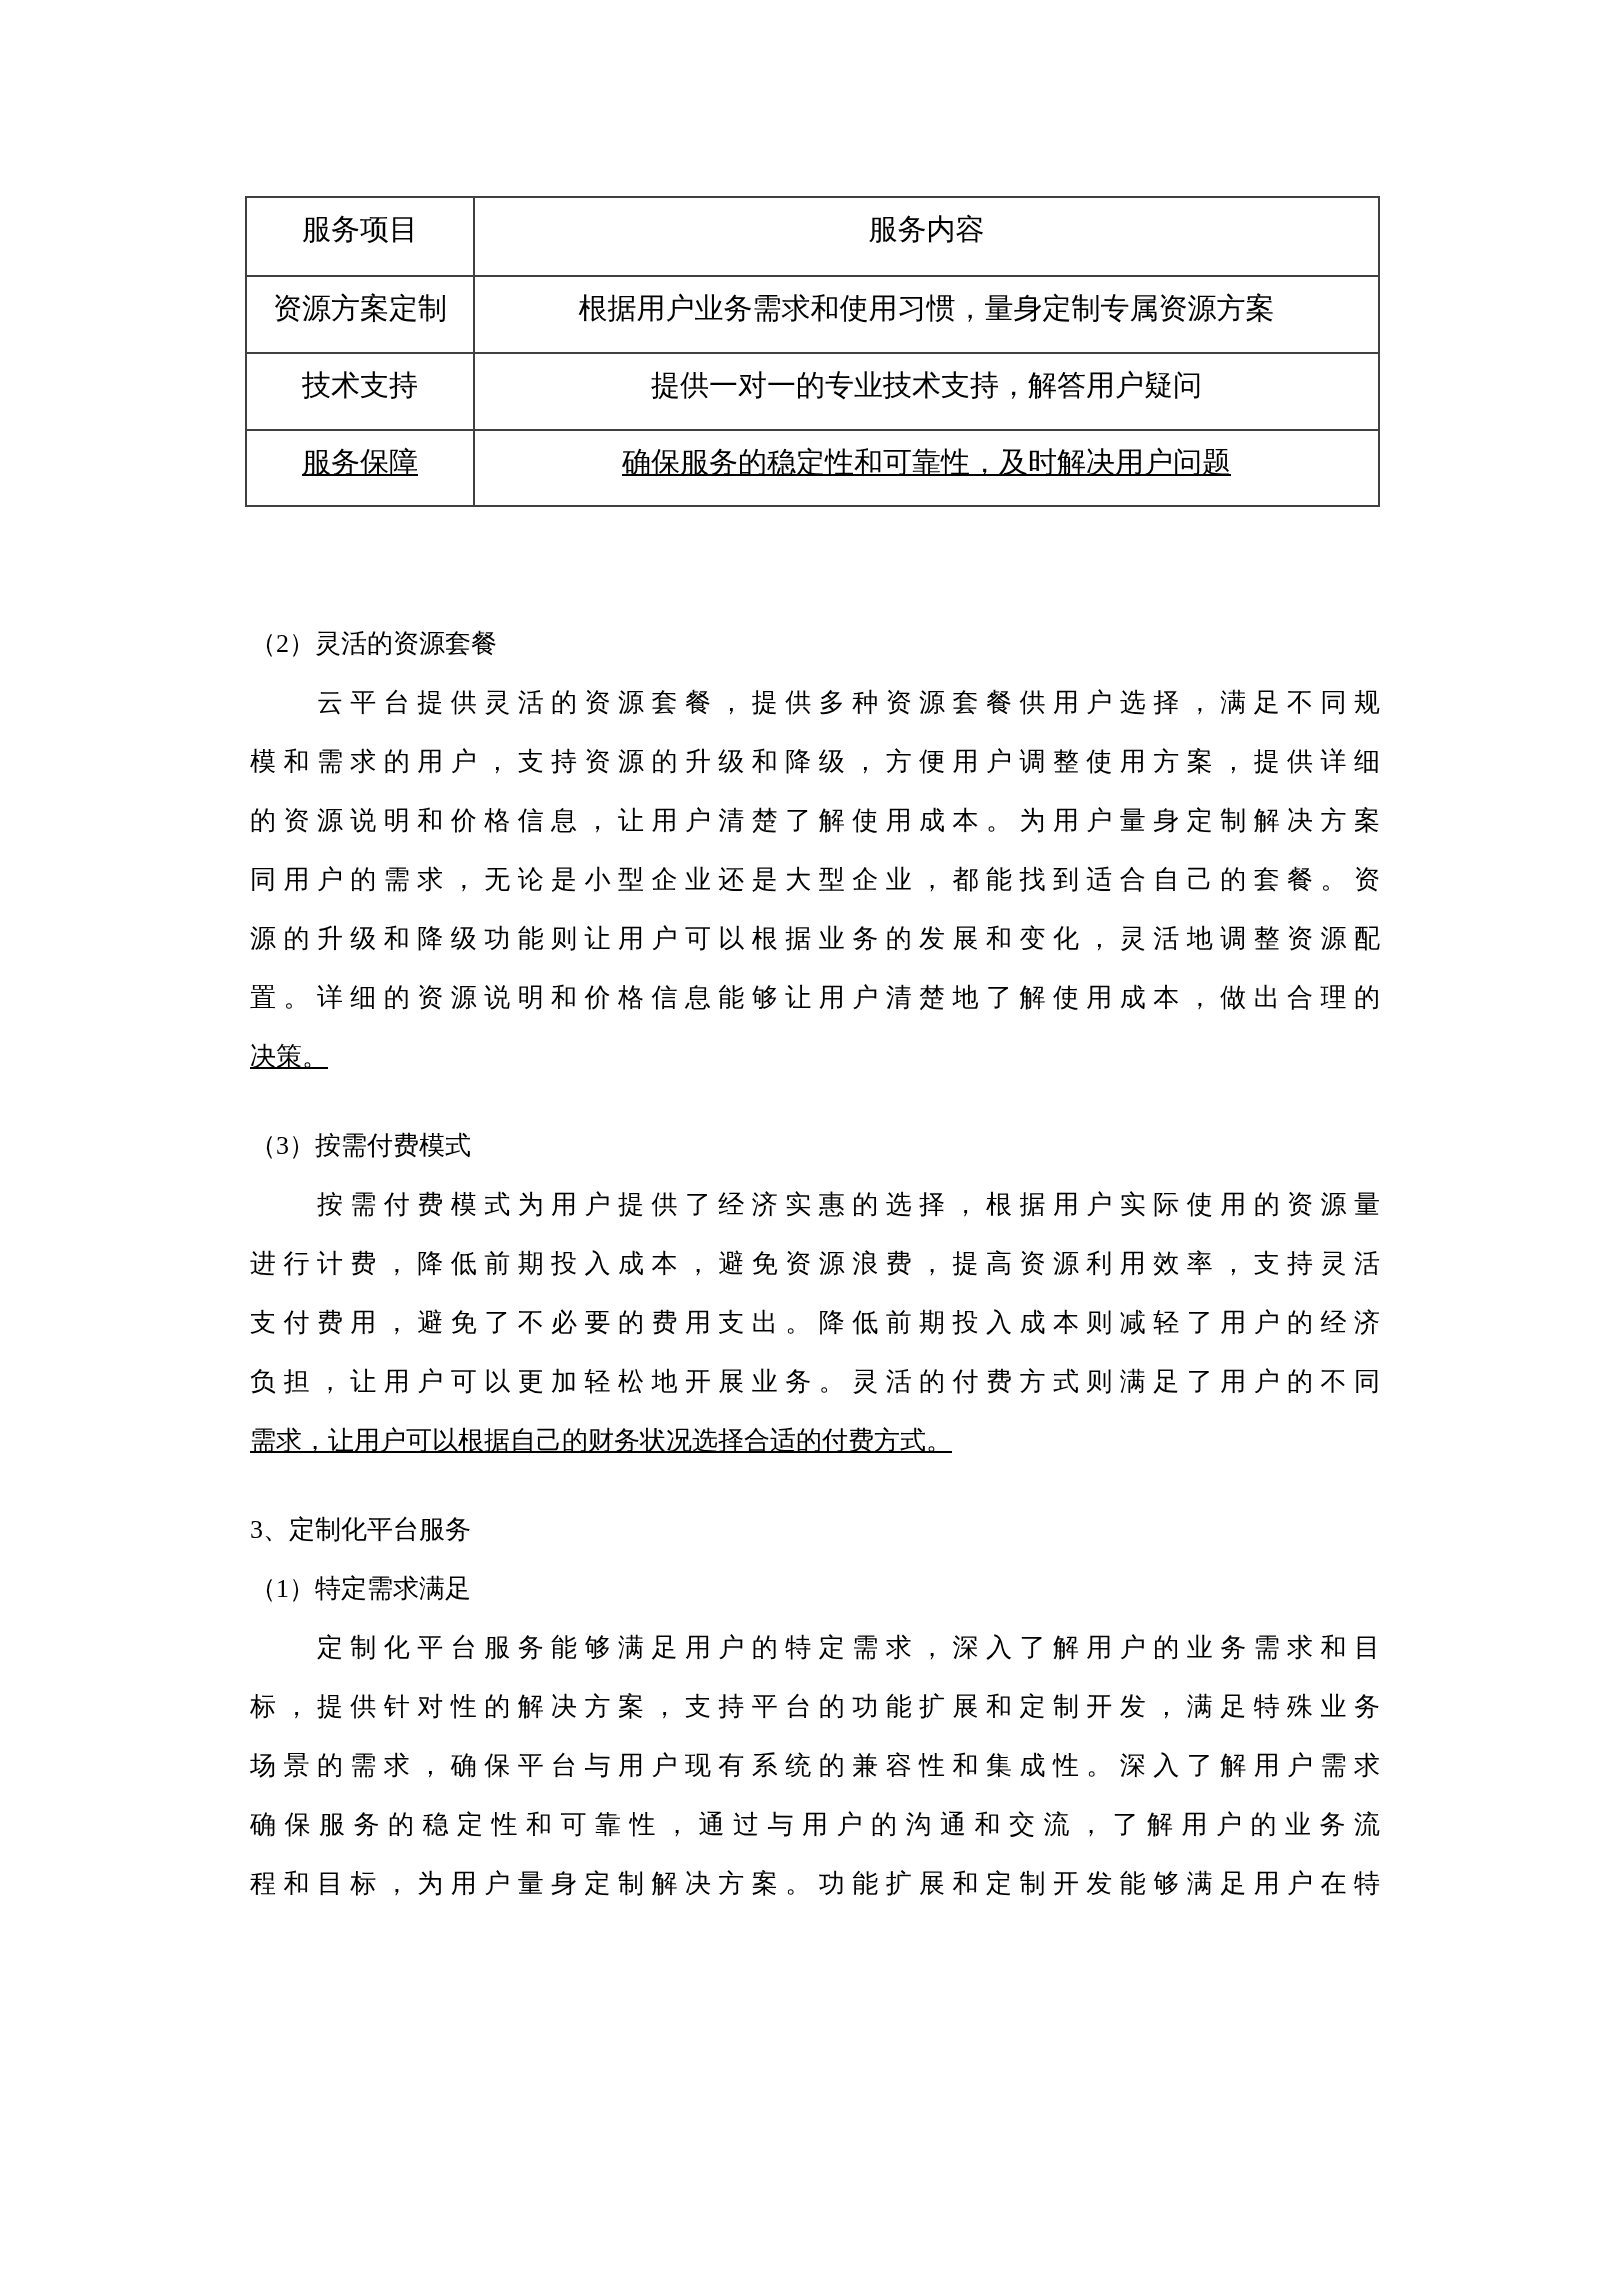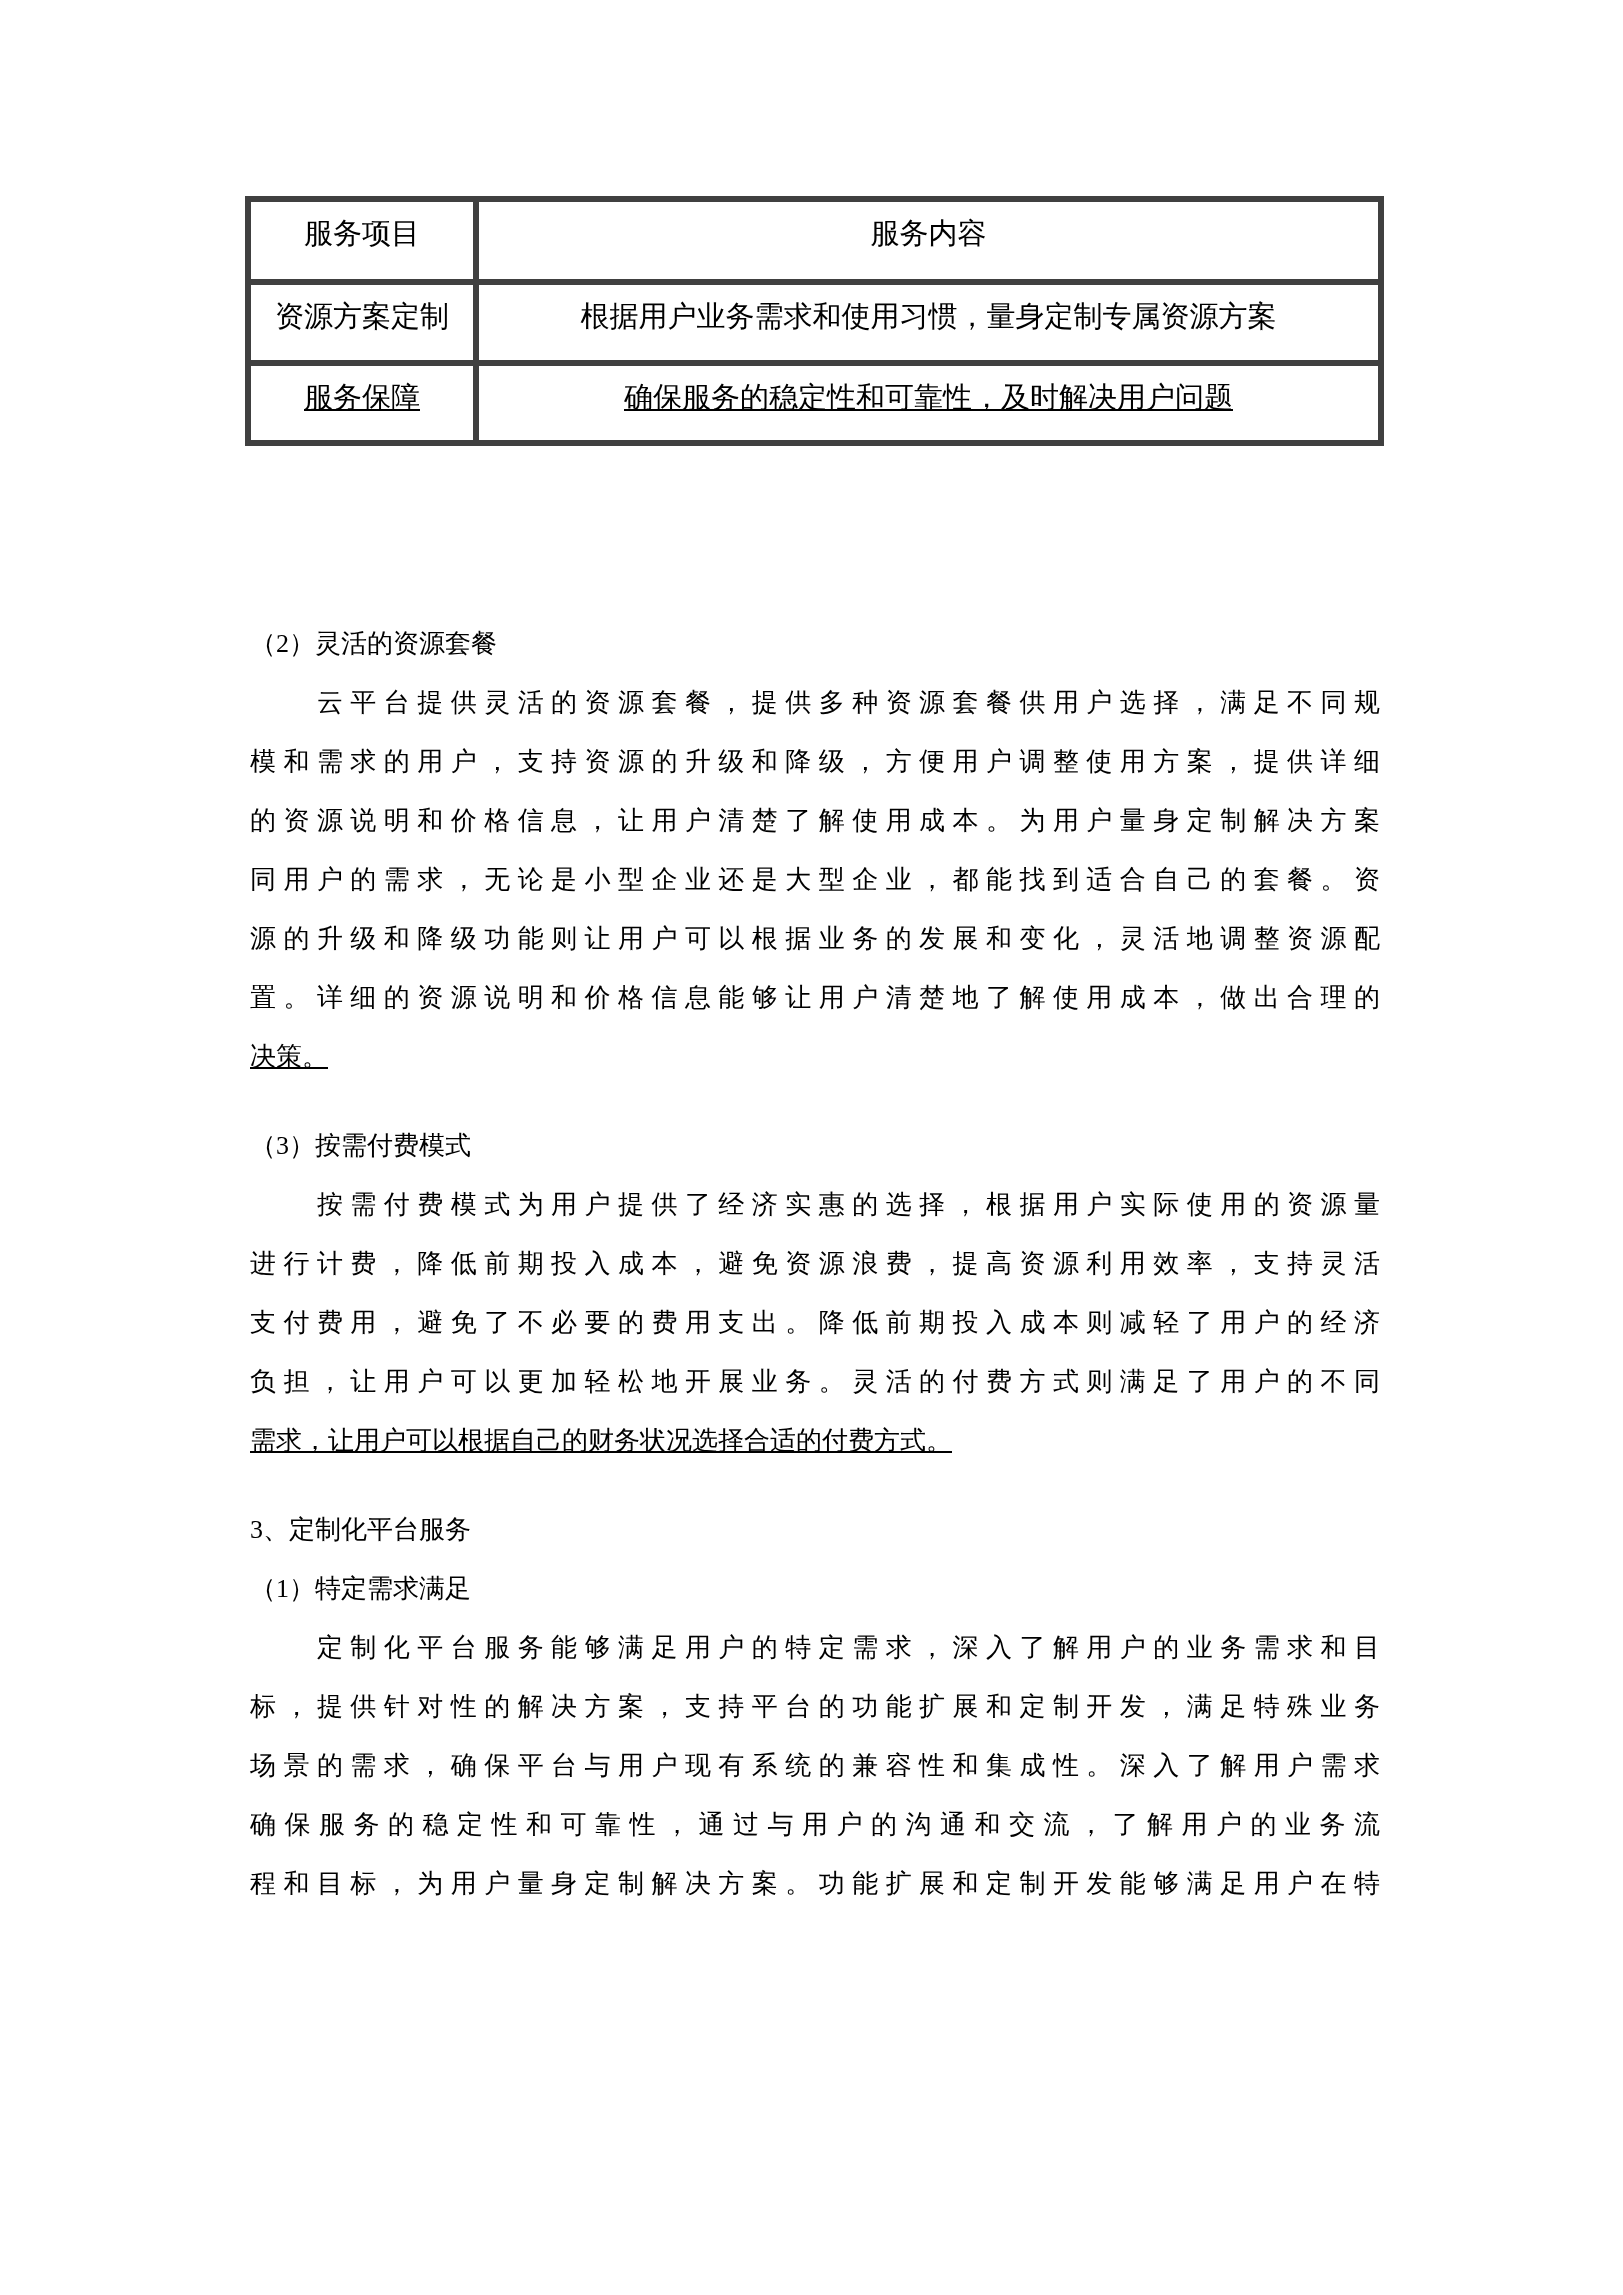--- a/index.html
+++ b/index.html
@@ -33,21 +33,21 @@
   }
   table.svc-table {
     width: 1133px;
     border-collapse: collapse;
     table-layout: fixed;
     font-family: "Liberation Serif", "DejaVu Serif", serif;
   }
   table.svc-table col.c1 { width: 228px; }
   table.svc-table col.c2 { width: 905px; }
   table.svc-table td {
-    border: 6px solid #404040;
+    border: 2px solid #404040;
     font-size: 29px;
     line-height: 1.0;
     text-align: center;
     vertical-align: top;
     padding: 17px 3.9px 0 3.9px;
     white-space: nowrap;
   }
   table.svc-table tr.r-head td { height: 60px; }
   table.svc-table tr.r-1 td { height: 58px; }
   table.svc-table tr.r-2 td { height: 58px; }
@@ -97,20 +97,24 @@
         </colgroup>
       <tbody>
         <tr class="r-head">
           <td>服务项目</td>
           <td>服务内容</td>
         </tr>
         <tr class="r-1">
           <td>资源方案定制</td>
           <td>根据用户业务需求和使用习惯，量身定制专属资源方案</td>
         </tr>
+        <tr class="r-2">
+          <td>技术支持</td>
+          <td>提供一对一的专业技术支持，解答用户疑问</td>
+        </tr>
         <tr class="r-3">
           <td>服务保障</td>
           <td>确保服务的稳定性和可靠性，及时解决用户问题</td>
         </tr>
       </tbody>
     </table>
   </div>
 
   <div class="body-col">
 

